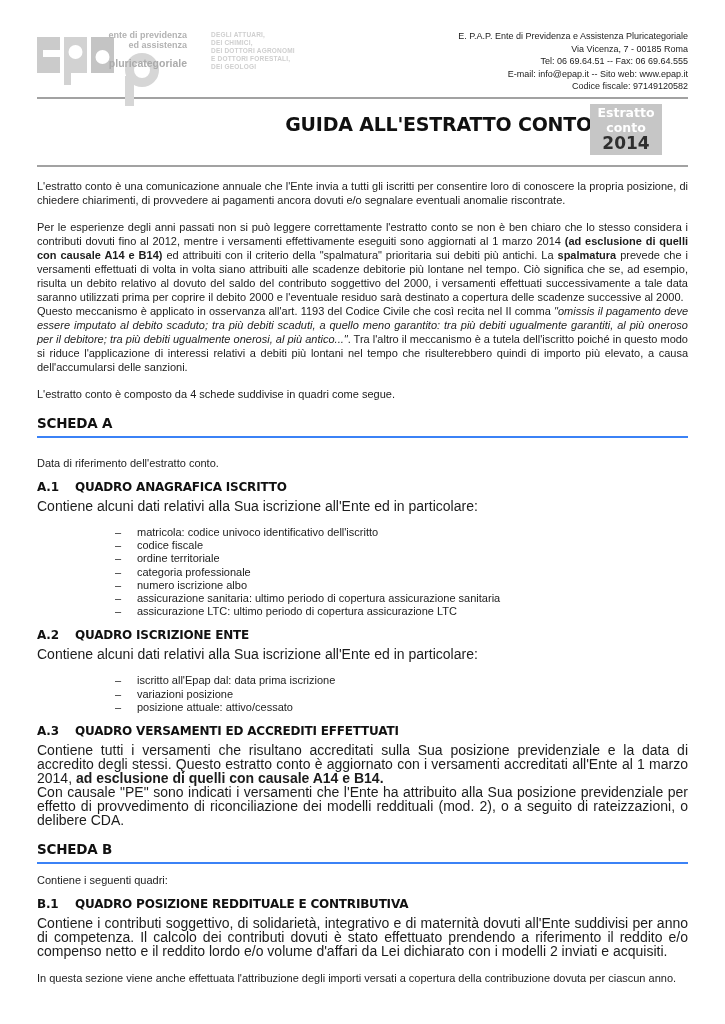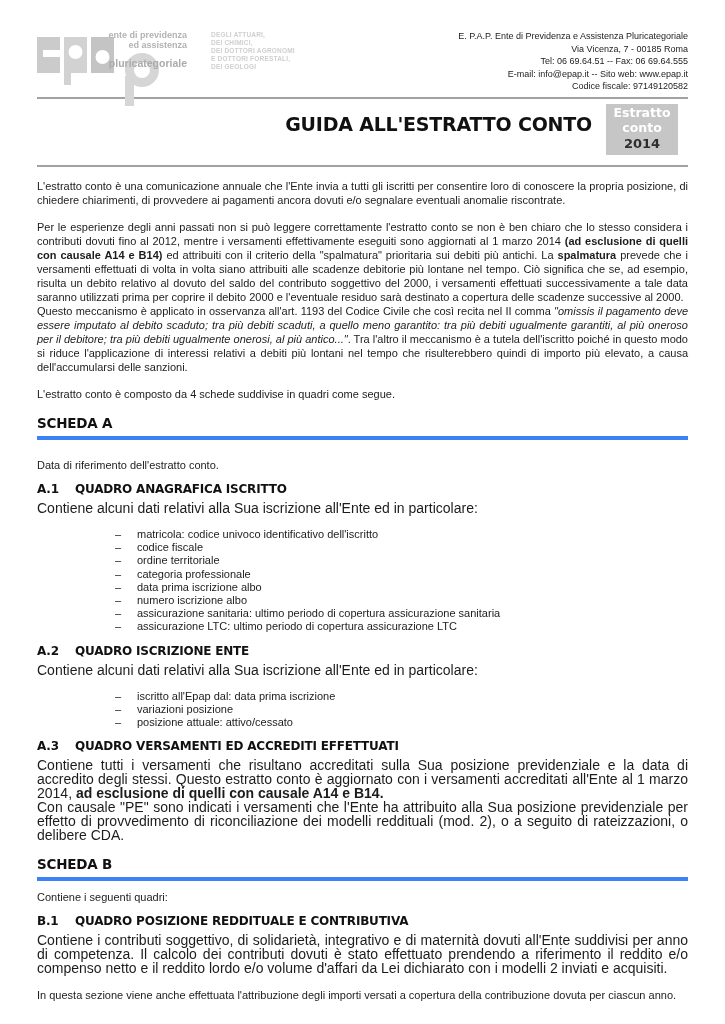--- a/index.html
+++ b/index.html
@@ -29,35 +29,35 @@
   .addr { text-align:right; font-size:9px; line-height:12.6px; color:#222; padding-top:3px; }
 
   
   .rule { height:2px; background:#a2a2a2; margin:0 37px; }
 
   
   .titlebar { position:relative; height:66px; margin:0 47px; }
   .doc-title { position:absolute; right:86px; top:14px;
                font-family:"DejaVu Sans", sans-serif; font-weight:bold;
                font-size:19px; letter-spacing:-0.2px; color:#111; }
-  .badge { position:absolute; right:0; top:5px; width:72px; height:51px;
+  .badge { position:absolute; right:16px; top:5px; width:72px; height:51px;
            background:#c6c6c6; text-align:center; padding-top:1px;
            font-family:"DejaVu Sans", sans-serif; font-weight:bold; }
   .badge .w { color:#ffffff; font-size:12.5px; line-height:15px; }
-  .badge .y { color:#2e2e2e; font-size:13px; line-height:17px; }
+  .badge .y { color:#2e2e2e; font-size:17px; line-height:17px; }
 
   
   p.body { font-size:11px; line-height:14px; text-align:justify; margin-top:13px; }
   p.body.first { margin-top:12px; }
   .b { font-weight:bold; }
   .i { font-style:italic; }
 
   h2.scheda { font-family:"DejaVu Sans", sans-serif; font-weight:bold; font-size:13.5px;
               letter-spacing:-0.2px; color:#111;
-              margin-top:14px; padding-bottom:5px; border-bottom:4px solid #3b82f6; }
+              margin-top:14px; padding-bottom:5px; border-bottom:2px solid #3b82f6; }
   h3.quadro { font-family:"DejaVu Sans", sans-serif; font-weight:bold; font-size:12px;
               letter-spacing:-0.2px; color:#111; margin-top:10px; }
   h3.quadro .num { display:inline-block; width:38px; }
   p.lead { font-size:14px; line-height:14px; margin-top:5px; text-align:justify; }
 
   ul.dash { list-style:none; margin:13px 0 0 0; padding-left:78px; }
   ul.dash li { font-size:11px; line-height:13.2px; }
   ul.dash li::before { content:"\2013"; display:inline-block; width:22px; }
 </style>
 </head>
@@ -125,21 +125,20 @@
     <h2 class="scheda">SCHEDA A</h2>
     <p class="body" style="margin-top:18px;">Data di riferimento dell'estratto conto.</p>
 
     <h3 class="quadro"><span class="num">A.1</span><span>QUADRO ANAGRAFICA ISCRITTO</span></h3>
     <p class="lead">Contiene alcuni dati relativi alla Sua iscrizione all'Ente ed in particolare:</p>
     <ul class="dash">
       <li>matricola: codice univoco identificativo dell'iscritto</li>
       <li>codice fiscale</li>
       <li>ordine territoriale</li>
       <li>categoria professionale</li>
-      <li>data prima iscrizione albo</li>
       <li>numero iscrizione albo</li>
       <li>assicurazione sanitaria: ultimo periodo di copertura assicurazione sanitaria</li>
       <li>assicurazione LTC: ultimo periodo di copertura assicurazione LTC</li>
     </ul>
 
     <h3 class="quadro"><span class="num">A.2</span><span>QUADRO ISCRIZIONE ENTE</span></h3>
     <p class="lead">Contiene alcuni dati relativi alla Sua iscrizione all'Ente ed in particolare:</p>
     <ul class="dash">
       <li>iscritto all'Epap dal: data prima iscrizione</li>
       <li>variazioni posizione</li>

